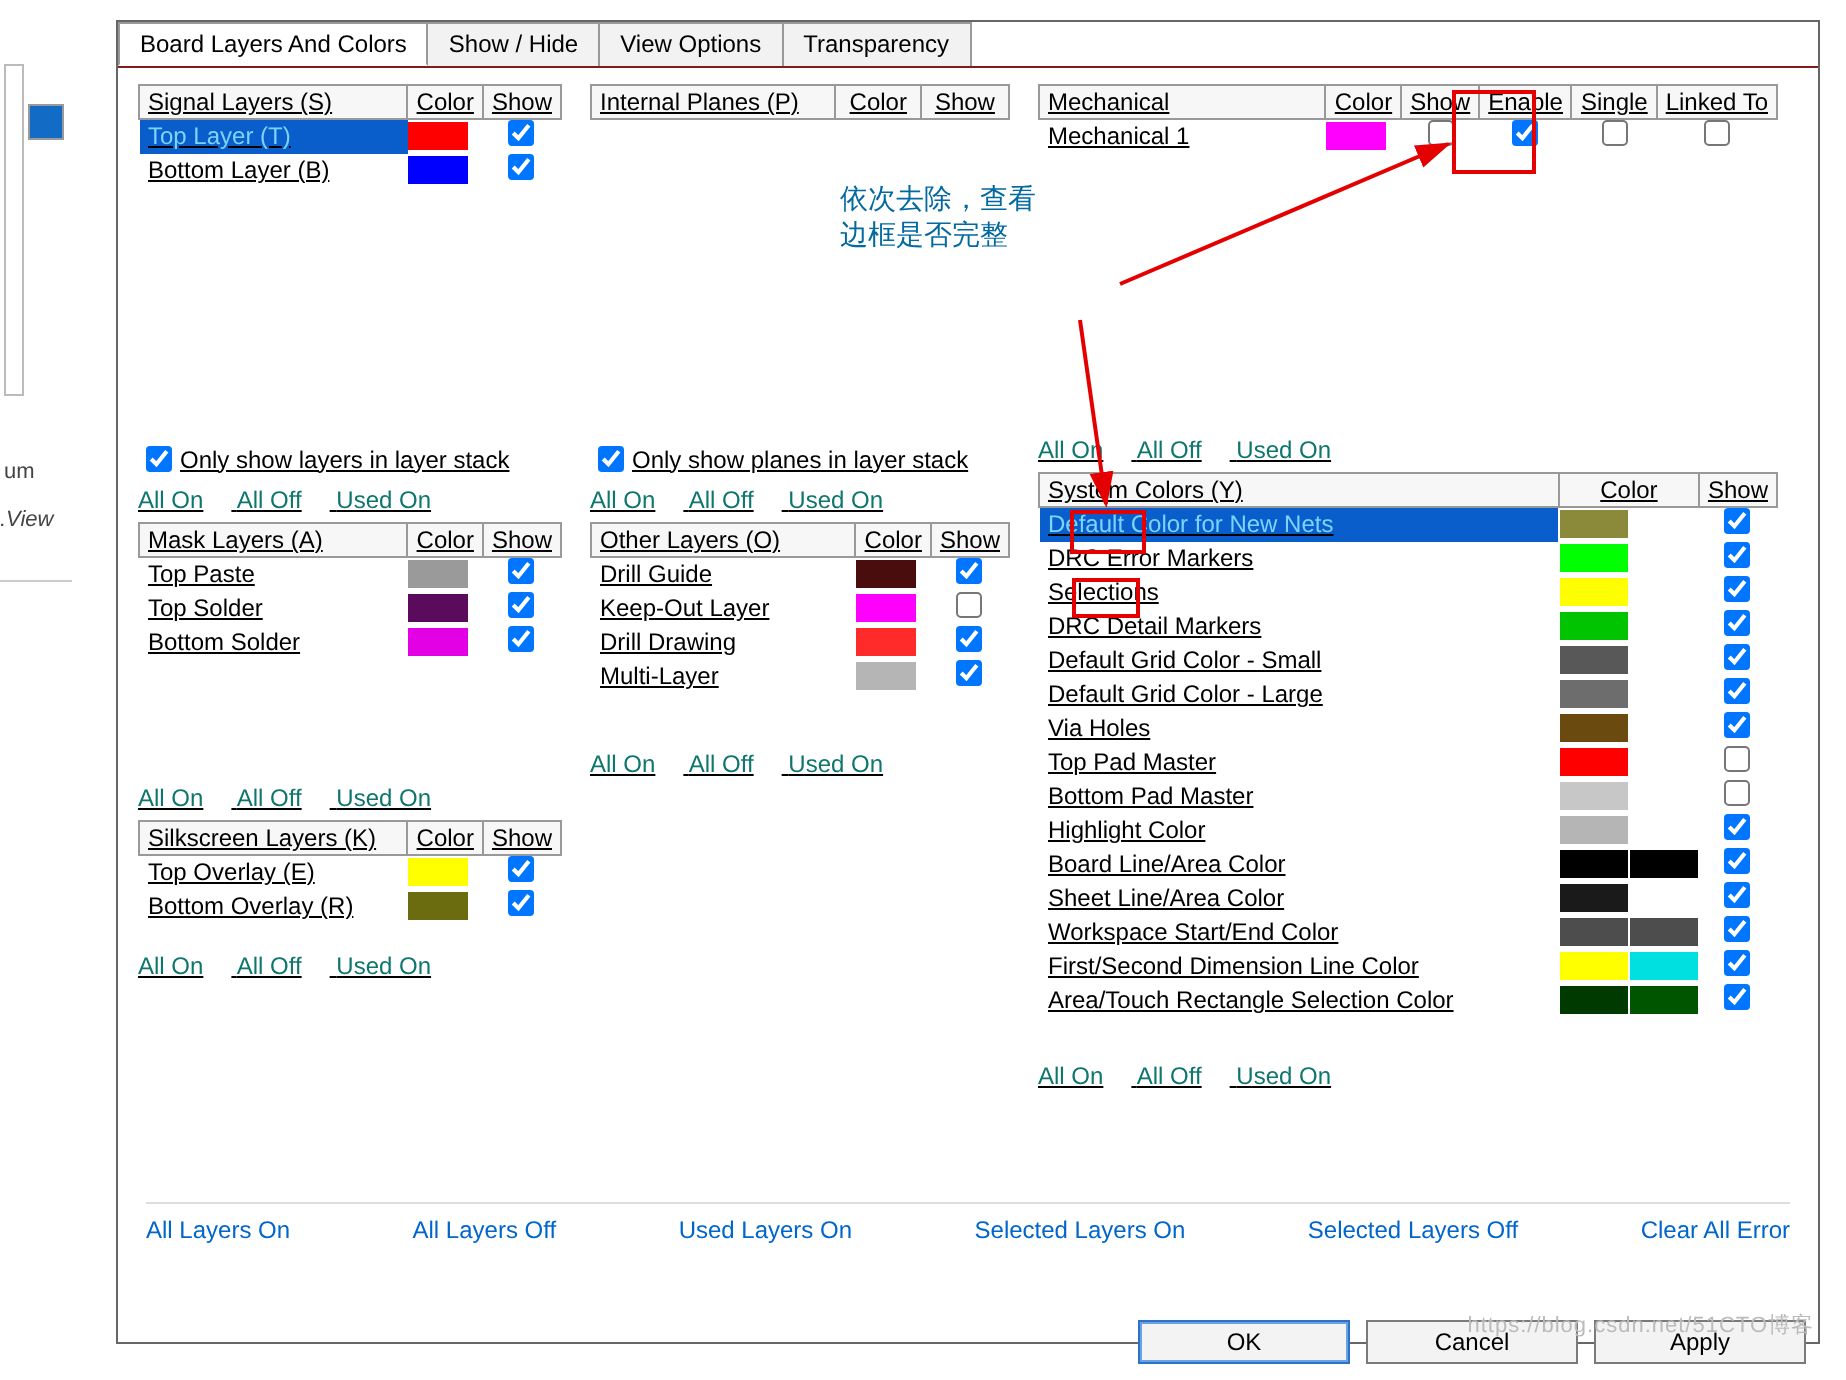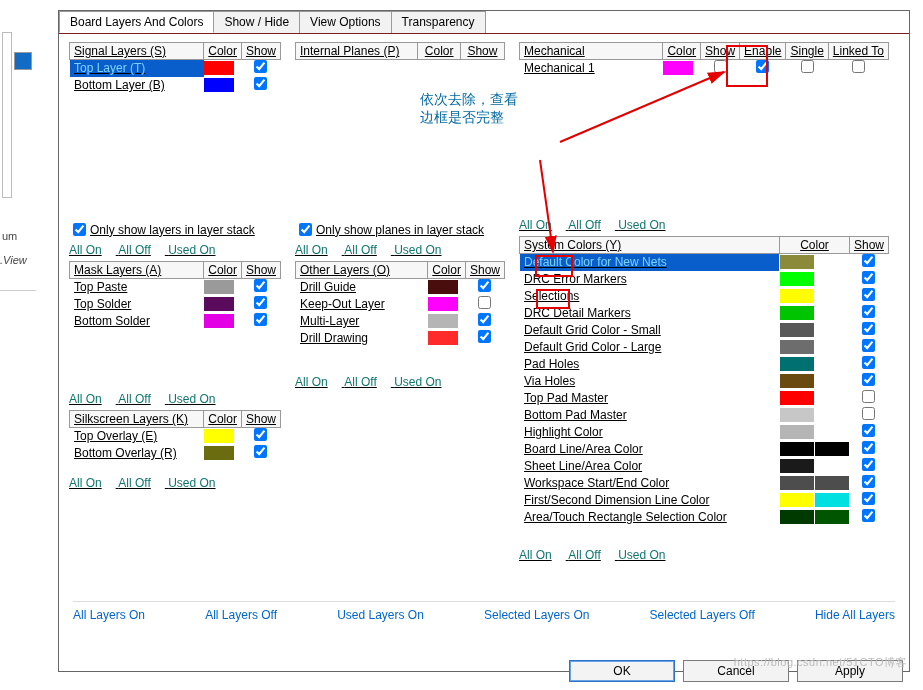--- a/index.html
+++ b/index.html
@@ -404,30 +404,30 @@
                   <td class="chk"><input type="checkbox" checked="" style=""></td>
                 </tr>
             <tr>
                   <td class="name">Keep-Out Layer</td>
                   <td class="swatch">
                     <div style="background:#ff00ff"></div>
                   </td>
                   <td class="chk"><input type="checkbox" style=""></td>
                 </tr>
             <tr>
+                  <td class="name">Drill Drawing</td>
+                  <td class="swatch">
+                    <div style="background:#ff2a2a"></div>
+                  </td>
+                  <td class="chk"><input type="checkbox" checked="" style=""></td>
+                </tr>
+            <tr>
                   <td class="name">Multi-Layer</td>
                   <td class="swatch">
                     <div style="background:#b5b5b5"></div>
-                  </td>
-                  <td class="chk"><input type="checkbox" checked="" style=""></td>
-                </tr>
-            <tr>
-                  <td class="name">Drill Drawing</td>
-                  <td class="swatch">
-                    <div style="background:#ff2a2a"></div>
                   </td>
                   <td class="chk"><input type="checkbox" checked="" style=""></td>
                 </tr>
           </tbody>
             </table>
           <div style="height:24px;"></div>
           <div class="linkbar">
             <a>All On</a>
             <a>All Off</a>
             <a>Used On</a>
@@ -487,28 +487,20 @@
                   <td class="swatch">
                     <div style="background: rgb(88, 88, 88);"></div>
                   </td>
                   <td class="swatch2"></td>
                   <td class="chk"><input type="checkbox" checked="" style=""></td>
                 </tr>
                 <tr>
                   <td class="name">Default Grid Color - Large</td>
                   <td class="swatch">
                     <div style="background: rgb(109, 109, 109);"></div>
-                  </td>
-                  <td class="swatch2"></td>
-                  <td class="chk"><input type="checkbox" checked="" style=""></td>
-                </tr>
-                <tr>
-                  <td class="name">Pad Holes</td>
-                  <td class="swatch">
-                    <div style="background: rgb(0, 112, 112);"></div>
                   </td>
                   <td class="swatch2"></td>
                   <td class="chk"><input type="checkbox" checked="" style=""></td>
                 </tr>
                 <tr>
                   <td class="name">Via Holes</td>
                   <td class="swatch">
                     <div style="background: rgb(107, 74, 16);"></div>
                   </td>
                   <td class="swatch2"></td>
@@ -596,21 +588,21 @@
           </div>
         </div>
       </div>
 
       <div class="bottom-links">
         <span>All Layers On</span>
         <span>All Layers Off</span>
         <span>Used Layers On</span>
         <span>Selected Layers On</span>
         <span>Selected Layers Off</span>
-        <span>Hide All Layers</span>
+        <span>Clear All Error</span>
       </div>
     </div>
   </div>
 
   <div class="btnrow">
     <div class="btn primary">OK</div>
     <div class="btn">Cancel</div>
     <div class="btn">Apply</div>
   </div>
 

